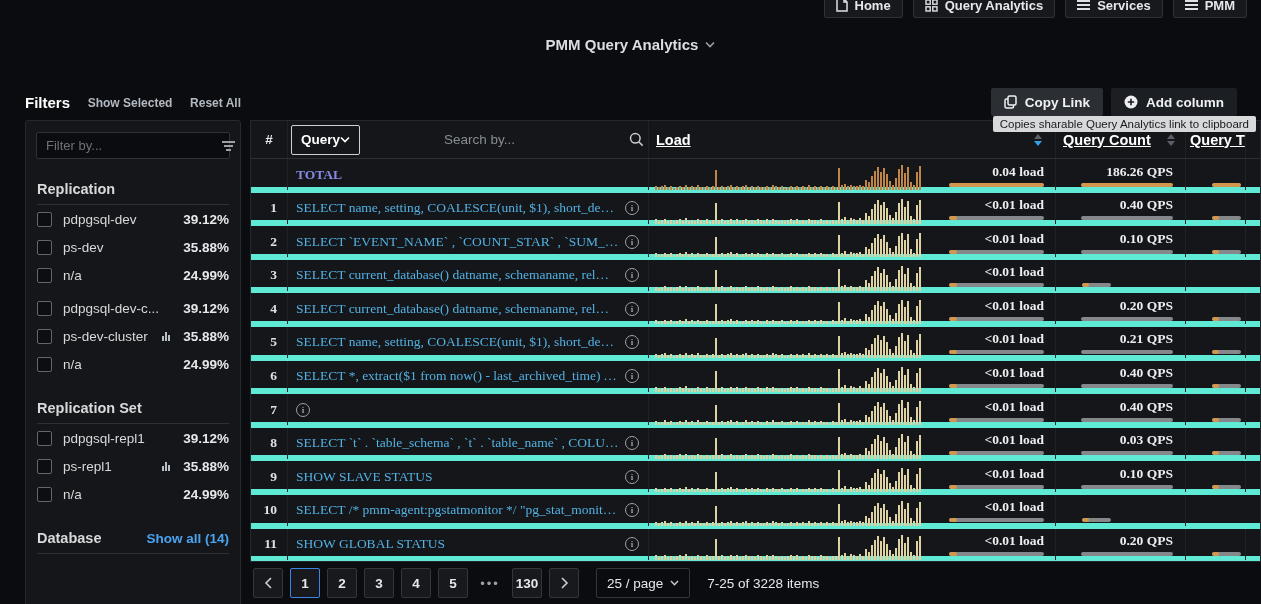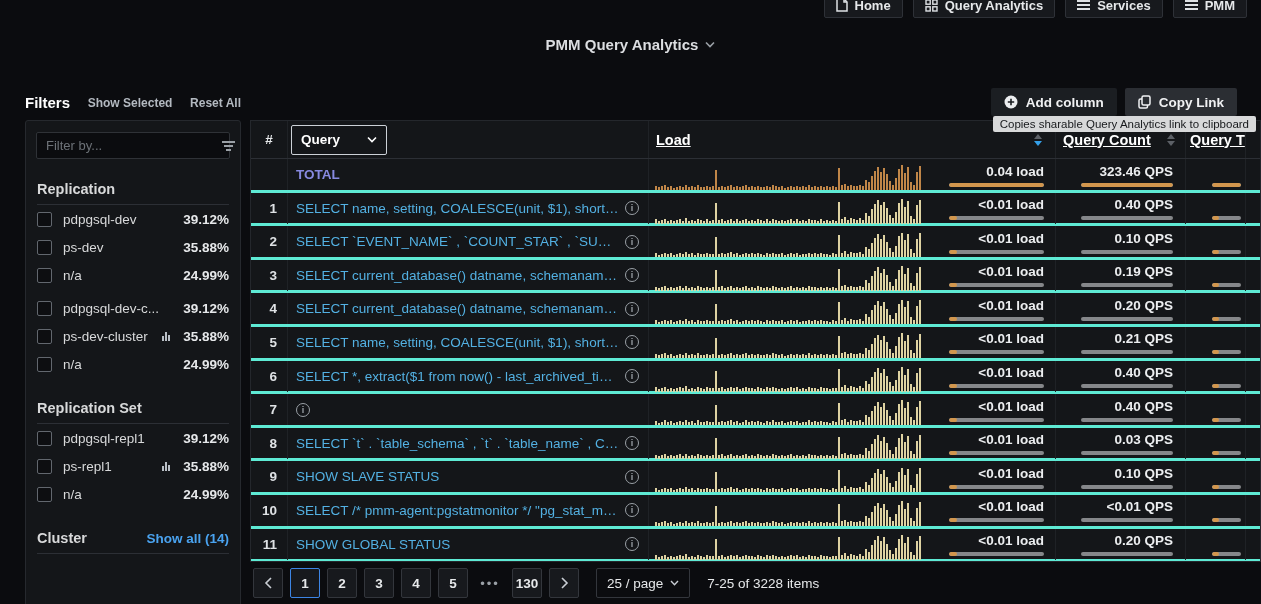--- a/index.html
+++ b/index.html
@@ -81,21 +81,21 @@
   .qsearch .sicon { margin:0 17px 0 8px; }
   .th-load { justify-content:space-between; padding:0 13px 0 7px; border-right:1px solid #1f2226; }
   .th-count { justify-content:space-between; padding:0 10px 0 7px; border-right:1px solid #1f2226; }
   .th-time { padding-left:4px; border-right:1px solid #1f2226; overflow:hidden; white-space:nowrap; }
   .col-title { font-size:14.5px; font-weight:700; color:#fff; text-decoration:underline; cursor:pointer; }
   .sort { display:flex; flex-direction:column; gap:2px; cursor:pointer; }
   .sort .up { width:0; height:0; border-left:4px solid transparent; border-right:4px solid transparent; border-bottom:5px solid #5c6066; }
   .sort .dn { width:0; height:0; border-left:4px solid transparent; border-right:4px solid transparent; border-top:5px solid #5c6066; }
   .sort.desc .dn { border-top-color:#35a0e8; }
 
-  .trow { height:33.6px; border-bottom:3px solid #5eead4; }
+  .trow { height:33.6px; border-bottom:6px solid #5eead4;font-family:Liberation Serif, serif; }
   .trow > div { height:100%; }
   .c-num { display:flex; align-items:center; justify-content:flex-end; padding-right:10px;
     font-size:13.5px; font-weight:700; color:#dfe2e5; border-right:1px solid #1f2226; }
   .c-query { display:flex; align-items:center; gap:6px; padding-left:8px; border-right:1px solid #1f2226; }
   .q-link { flex:1; font-size:13.5px; color:#53b1e3; white-space:nowrap; overflow:hidden; text-overflow:ellipsis; cursor:pointer; }
   .trow.total .q-link { color:#8789e0; font-weight:700; }
   .info { flex:none; width:14px; height:14px; margin-right:9px; border:1px solid #9aa0a6; border-radius:50%;
     color:#9aa0a6; font-size:9px; font-weight:700; display:flex; align-items:center; justify-content:center; cursor:pointer; }
   .c-load { display:flex; align-items:center; padding-left:6px; border-right:1px solid #1f2226; }
   .spark { width:267px; height:27px; display:flex; align-items:flex-end; gap:1px; margin-top:4px; }
@@ -177,37 +177,37 @@
   </div>
 </div>
 
 <div class="filters-head">
   <span class="filters-title">Filters</span>
   <span class="filters-link">Show Selected</span>
   <span class="filters-link">Reset All</span>
 </div>
 
 <div class="toolbar">
+  <div class="toolbtn copy">
+    <span>
+      <svg width="13" height="14" viewBox="0 0 13 14">
+          <rect x="4" y="1" width="8" height="9" rx="1.5" fill="none" stroke="#f0f1f3" stroke-width="1.5"></rect>
+          <path d="M4 4 H2.5 A1.5 1.5 0 0 0 1 5.5 V11.5 A1.5 1.5 0 0 0 2.5 13 H8 A1.5 1.5 0 0 0 9.5 11.5 V10" fill="none" stroke="#f0f1f3" stroke-width="1.5"></path>
+        </svg>
+    </span>
+    <span>Copy Link</span>
+  </div>
   <div class="toolbtn add">
     <span>
       <svg width="14" height="14" viewBox="0 0 14 14">
           <circle cx="7" cy="7" r="6.5" fill="#eceef0"></circle>
           <path d="M7 3.8 V10.2 M3.8 7 H10.2" stroke="#1b1e22" stroke-width="1.6"></path>
         </svg>
     </span>
     <span>Add column</span>
-  </div>
-  <div class="toolbtn copy">
-    <span>
-      <svg width="13" height="14" viewBox="0 0 13 14">
-          <rect x="4" y="1" width="8" height="9" rx="1.5" fill="none" stroke="#f0f1f3" stroke-width="1.5"></rect>
-          <path d="M4 4 H2.5 A1.5 1.5 0 0 0 1 5.5 V11.5 A1.5 1.5 0 0 0 2.5 13 H8 A1.5 1.5 0 0 0 9.5 11.5 V10" fill="none" stroke="#f0f1f3" stroke-width="1.5"></path>
-        </svg>
-    </span>
-    <span>Copy Link</span>
   </div>
 </div>
 <div class="tooltip">Copies sharable Query Analytics link to clipboard</div>
 
 <aside class="sidebar">
   <div class="finput">
     <input type="text" placeholder="Filter by..." style="">
     <span class="filter-icon">
       <span class="f1"></span>
         <span class="f2"></span>
@@ -277,36 +277,45 @@
           <span class="fpct">35.88%</span>
         </div>
         <div class="fitem">
           <span class="cbx"></span>
           <span class="flabel">n/a</span>
           <span class="fpct">24.99%</span>
         </div>
       </div>
       <div class="fsection">
         <div class="fsection-head">
-          <div class="fsection-title">Cluster</div>
+          <div class="fsection-title">Database</div>
           <span class="show-all">Show all (14)</span>
         </div>
       </div>
     </div>
 </aside>
 
 <main class="table-panel">
   <div class="tgrid thead">
     <div class="th-num">#</div>
     <div class="th-query">
       <div class="qselect">
         <span>Query</span>
         <span>
           <svg width="10" height="7" viewBox="0 0 10 7">
               <path d="M1 1.5 L5 5.5 L9 1.5" fill="none" stroke="#fff" stroke-width="1.6"></path>
+            </svg>
+        </span>
+      </div>
+      <div class="qsearch">
+        <input type="text" placeholder="Search by..." style="">
+        <span class="sicon">
+          <svg width="15" height="15" viewBox="0 0 15 15">
+              <circle cx="6.3" cy="6.3" r="4.8" fill="none" stroke="#c9ced4" stroke-width="1.5"></circle>
+              <path d="M10 10 L13.6 13.6" stroke="#c9ced4" stroke-width="1.5"></path>
             </svg>
         </span>
       </div>
     </div>
     <div class="th-load">
       <span class="col-title">Load</span>
       <span class="sort desc">
           <span class="up"></span>
           <span class="dn"></span>
         </span>
@@ -423,21 +432,21 @@
           </div>
           <div class="vstack">
             <div class="vtxt">0.04 load</div>
             <div class="hbar w95">
               <span class="fill" style="width: 100%;"></span>
             </div>
           </div>
         </div>
         <div class="c-count">
           <div class="vstack">
-            <div class="vtxt">323.46 QPS</div>
+            <div class="vtxt">186.26 QPS</div>
             <div class="hbar w92">
               <span class="fill" style="width: 100%;"></span>
             </div>
           </div>
         </div>
         <div class="c-time">
           <div class="vstack">
             <div class="vtxt ghost">&nbsp;</div>
             <div class="hbar w29">
               <span class="fill" style="width: 100%;"></span>
@@ -790,28 +799,20 @@
             <i style="height: 18.2px;"></i>
             <i style="height: 23.9px;"></i>
           </div>
           <div class="vstack">
             <div class="vtxt">&lt;0.01 load</div>
             <div class="hbar w95">
               <span class="fill" style="width: 8%;"></span>
             </div>
           </div>
         </div>
-        <div class="c-count">
-          <div class="vstack">
-            <div class="vtxt">0.19 QPS</div>
-            <div class="hbar w92">
-              <span class="fill" style="width: 0%;"></span>
-            </div>
-          </div>
-        </div>
         <div class="c-time">
           <div class="vstack">
             <div class="vtxt ghost">&nbsp;</div>
             <div class="hbar w29">
               <span class="fill" style="width: 25%;"></span>
             </div>
           </div>
         </div>
         <div></div>
       </div>
@@ -1647,28 +1648,20 @@
             <i style="height: 22.9px;"></i>
             <i style="height: 7.8px;"></i>
             <i style="height: 4.7px;"></i>
             <i style="height: 18.2px;"></i>
             <i style="height: 23.9px;"></i>
           </div>
           <div class="vstack">
             <div class="vtxt">&lt;0.01 load</div>
             <div class="hbar w95">
               <span class="fill" style="width: 8%;"></span>
-            </div>
-          </div>
-        </div>
-        <div class="c-count">
-          <div class="vstack">
-            <div class="vtxt">&lt;0.01 QPS</div>
-            <div class="hbar w92">
-              <span class="fill" style="width: 0%;"></span>
             </div>
           </div>
         </div>
         <div class="c-time">
           <div class="vstack">
             <div class="vtxt ghost">&nbsp;</div>
             <div class="hbar w29">
               <span class="fill" style="width: 25%;"></span>
             </div>
           </div>

